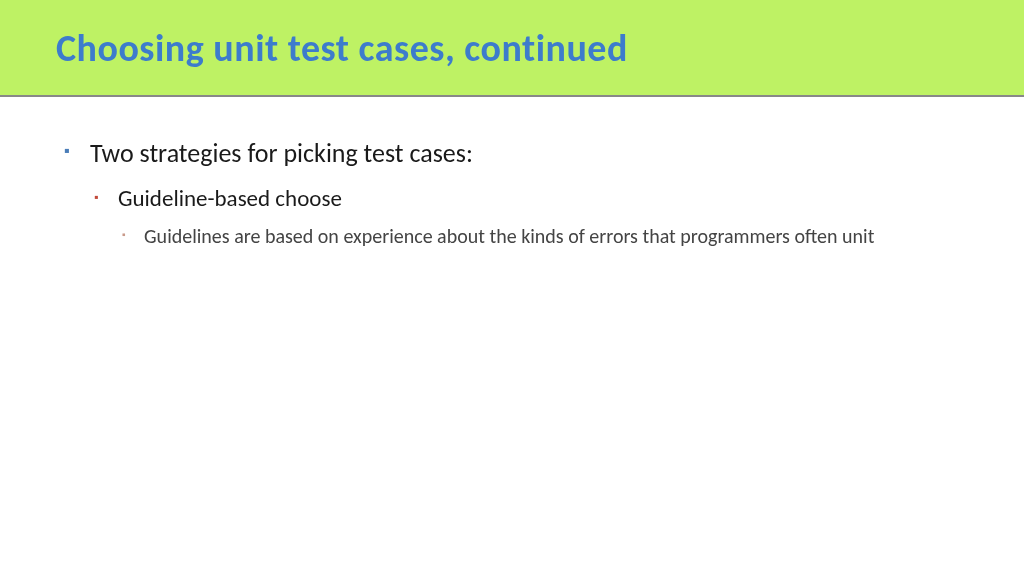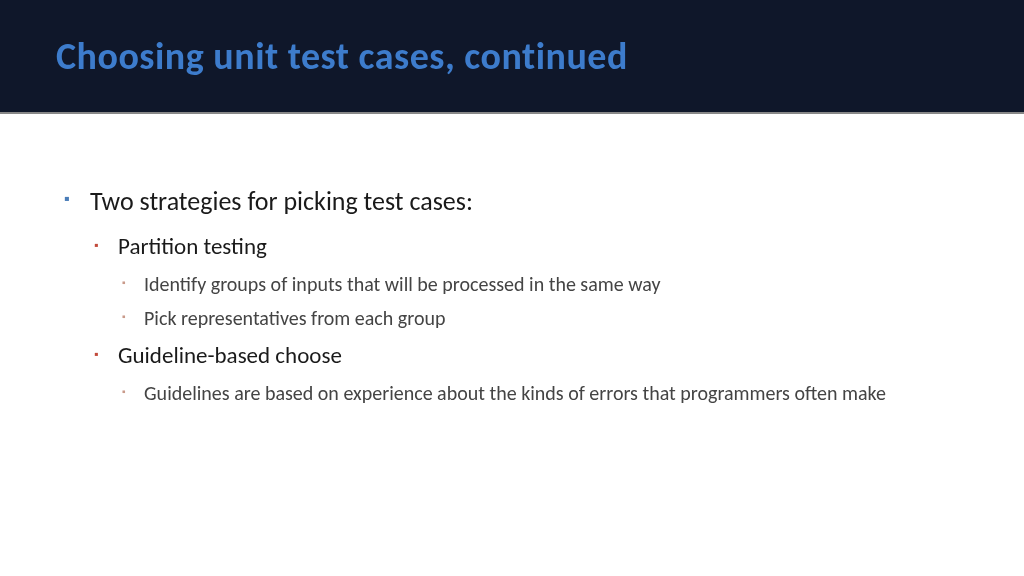--- a/index.html
+++ b/index.html
@@ -8,36 +8,35 @@
       box-sizing: border-box;
     }
     body {
       width: 1024px;
       height: 576px;
       font-family: Calibri, 'Segoe UI', sans-serif;
       background: #ffffff;
       overflow: hidden;
     }
     .title-bar {
-      background: #0f172a;
-      height: 114px;
+      background: #bef264;
+      height: 97px;
       display: flex;
       align-items: center;
       padding-left: 56px;
       border-bottom: 2px solid #888;
     }
     .title-bar h1 {
       color: #3d7ccc;
       font-size: 38px;
       font-weight: bold;
       letter-spacing: 0.5px;
     }
     .content {
       padding: 40px 60px 20px 60px;
-      margin-top: 31px;
     }
     ul {
       list-style: none;
     }
     .level1 > li {
       position: relative;
       padding-left: 30px;
       font-size: 26px;
       color: #1a1a1a;
       line-height: 1.3;
@@ -96,34 +95,23 @@
 <div class="title-bar">
   <h1>Choosing unit test cases, continued</h1>
 </div>
 
 <div class="content">
   <ul class="level1">
     <li>
       <span>Two strategies for picking test cases:</span>
       <ul class="level2">
         <li>
-          <span>Partition testing</span>
-          <ul class="level3">
-            <li>
-              <span>Identify groups of inputs that will be processed in the same way</span>
-            </li>
-            <li>
-              <span>Pick representatives from each group</span>
-            </li>
-          </ul>
-        </li>
-        <li>
           <span>Guideline-based choose</span>
           <ul class="level3">
             <li>
-              <span>Guidelines are based on experience about the kinds of errors that programmers often make</span>
+              <span>Guidelines are based on experience about the kinds of errors that programmers often unit</span>
             </li>
           </ul>
         </li>
       </ul>
     </li>
   </ul>
 </div>
 
 </body></html>

